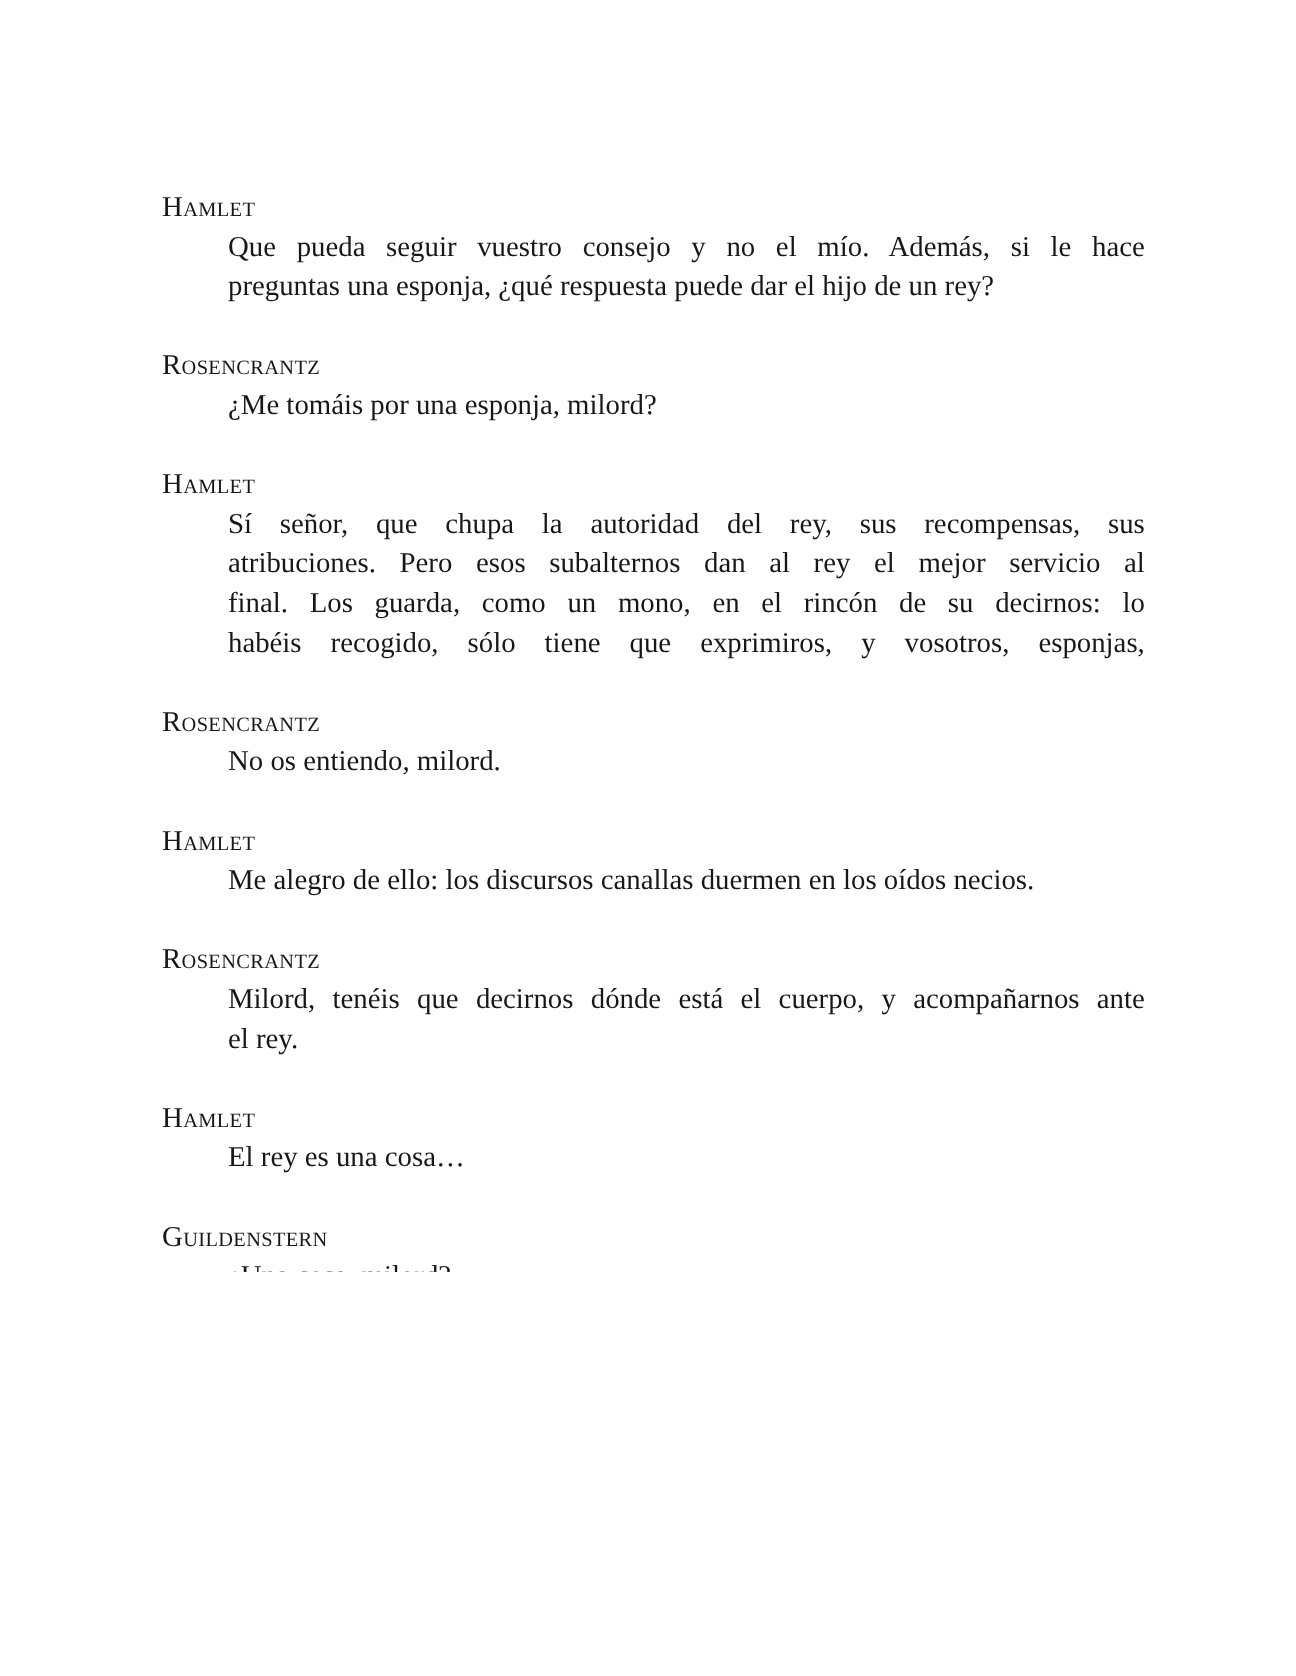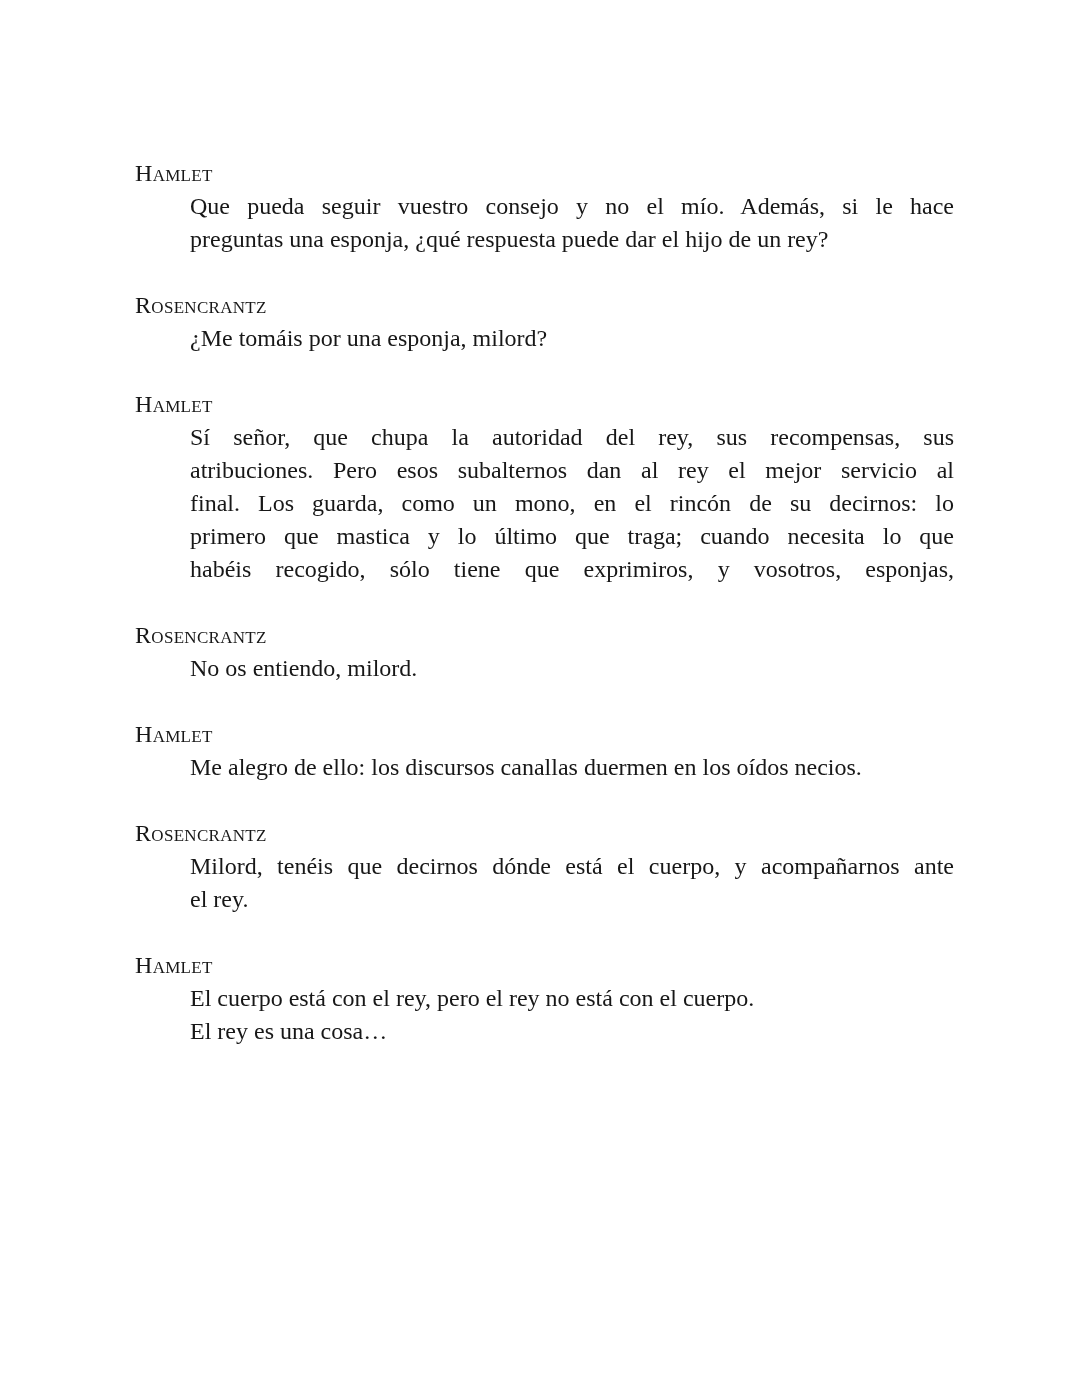--- a/index.html
+++ b/index.html
@@ -52,21 +52,20 @@
   <section class="speech">
     <div class="speaker">Rosencrantz</div>
   <div class="line">¿Me tomáis por una esponja, milord?</div>
       </section>
 
   <section class="speech">
     <div class="speaker">Hamlet</div>
   <div class="line just">Sí señor, que chupa la autoridad del rey, sus recompensas, sus</div>
         <div class="line just">atribuciones. Pero esos subalternos dan al rey el mejor servicio al</div>
         <div class="line just">final. Los guarda, como un mono, en el rincón de su decirnos: lo</div>
-        <div class="line just">primero que mastica y lo último que traga; cuando necesita lo que</div>
         <div class="line just">habéis recogido, sólo tiene que exprimiros, y vosotros, esponjas,</div>
       </section>
 
   <section class="speech">
     <div class="speaker">Rosencrantz</div>
   <div class="line">No os entiendo, milord.</div>
       </section>
 
   <section class="speech">
     <div class="speaker">Hamlet</div>
@@ -74,25 +73,25 @@
       </section>
 
   <section class="speech">
     <div class="speaker">Rosencrantz</div>
   <div class="line just">Milord, tenéis que decirnos dónde está el cuerpo, y acompañarnos ante</div>
         <div class="line">el rey.</div>
       </section>
 
   <section class="speech">
     <div class="speaker">Hamlet</div>
-  <div class="line">El cuerpo está con el rey, pero el rey no está con el cuerpo.</div>
         <div class="line">El rey es una cosa…</div>
       </section>
 
   <section class="speech">
+    <div class="speaker">Guildenstern</div>
   <div class="line">¿Una cosa, milord?</div>
       </section>
 
   <section class="speech">
     <div class="speaker">Hamlet</div>
   </section>
 </div>
 </div>
 
 </body></html>

